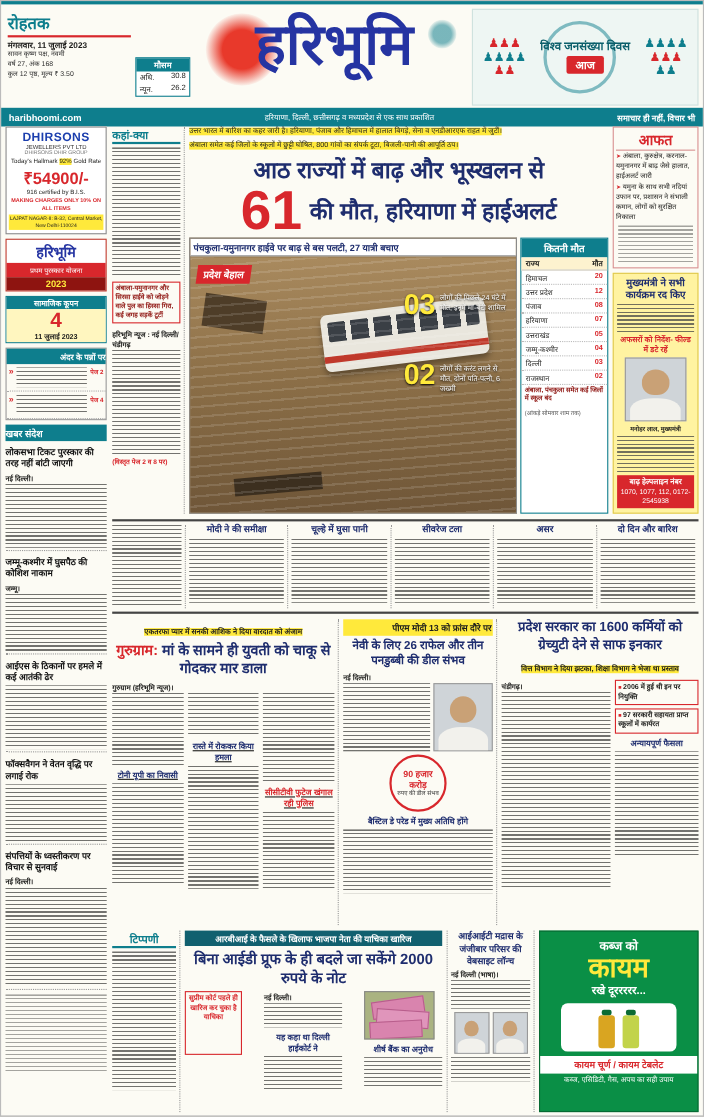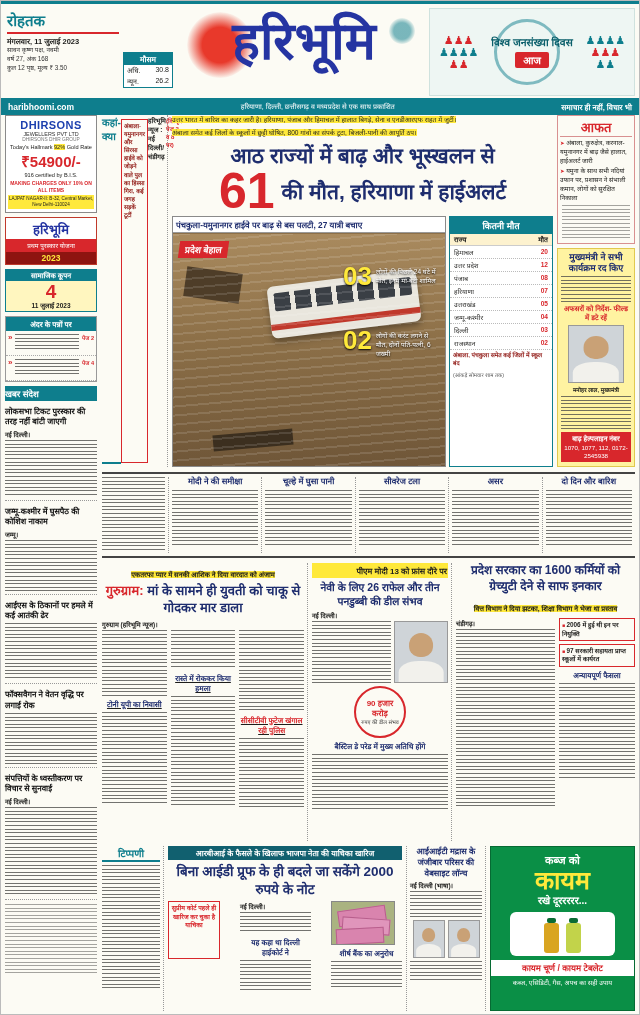--- a/index.html
+++ b/index.html
@@ -63,31 +63,31 @@
   .prize{border:1px solid #c0392b;text-align:center;background:#fff;}
   .prize .pb{color:#2534a2;font-weight:bold;font-size:13px;padding:2px 0 1px;}
   .prize .ps{background:var(--red);color:#fff;font-size:6.3px;padding:2px;}
   .prize .py{background:#8e1410;color:var(--yellow);font-weight:bold;font-size:8.5px;padding:1px;}
   .coupon{border:1px solid var(--teal);text-align:center;}
   .cp-t{background:var(--teal);color:#fff;font-size:7px;font-weight:bold;padding:1px;}
   .cp-body{background:#fff6bf;padding:1px;}
   .cp-n{font-size:19px;font-weight:bold;color:var(--red);line-height:1;}
   .cp-d{font-size:6.5px;font-weight:bold;}
   .inside{border:1px solid #999;}
-  .in-t{background:var(--teal);color:#fff;font-size:7.3px;font-weight:bold;text-align:center;padding:2px 0;}
+  .in-t{background:var(--teal);color:#fff;font-size:7.3px;font-weight:bold;text-align:right;padding:2px 0;}
   .in-item{display:flex;gap:3px;align-items:flex-start;padding:3px 2px;border-bottom:1px dotted #aaa;}
   .arrow{color:var(--red);font-weight:bold;font-size:8px;line-height:1;}
   .pg{color:var(--red);font-size:5.6px;font-weight:bold;white-space:nowrap;}
   .dg{background:var(--teal);color:#fff;font-weight:bold;font-size:8.5px;padding:2px 0;}
   .brief{border-bottom:1px dotted #999;padding:2px 0;}
   .brief h4{font-size:8px;line-height:1.3;margin-bottom:2px;color:#101010;}
 
   
   .lead-sec{display:flex;gap:4px;height:352px;}
-  .colL{width:66px;flex:none;border-right:1px dotted #999;padding-right:3px;display:flex;flex-direction:row;}
+  .colL{width:66px;flex:none;border-right:1px dotted #999;padding-right:3px;display:flex;flex-direction:column;}
   .idx-t{color:var(--teal);font-size:10px;font-weight:bold;border-bottom:2px solid var(--teal);margin-bottom:3px;}
   .notebox{border:1px solid var(--red);margin:4px 0;padding:2px;font-size:6px;line-height:1.35;color:#8e1410;font-weight:bold;}
   .more{color:var(--red);font-size:6px;font-weight:bold;margin-top:2px;}
   .colC{flex:1;min-width:0;display:flex;flex-direction:column;}
   .kicker{font-size:6.6px;line-height:1.5;margin-bottom:3px;}
   .lead-h{text-align:center;padding:3px 0 4px;}
   .lead-h .l1{font-size:21px;font-weight:bold;color:var(--navy);line-height:1.15;}
   .l2row{display:flex;align-items:center;justify-content:center;gap:7px;margin-top:2px;}
   .big61{font-size:50px;font-weight:bold;color:var(--red);line-height:.85;}
   .l2{font-size:21px;font-weight:bold;color:var(--navy);}
@@ -99,21 +99,21 @@
   .bus{position:absolute;right:26px;top:44px;width:150px;height:52px;background:#e9e6dd;border-radius:6px;transform:rotate(-7deg);box-shadow:0 4px 6px rgba(0,0,0,.35);}
   .bus-windows{position:absolute;left:6px;right:6px;top:7px;height:18px;background:repeating-linear-gradient(90deg,#3a3f45 0 16px,#e9e6dd 16px 21px);border-radius:2px;}
   .bus-stripe{position:absolute;left:0;right:0;bottom:8px;height:6px;background:#c0392b;}
   .deb1{position:absolute;left:12px;top:36px;width:56px;height:30px;background:#4e3d28;transform:rotate(8deg);}
   .deb2{position:absolute;left:40px;bottom:18px;width:80px;height:16px;background:#3c2f1f;transform:rotate(-5deg);}
   .tag{position:absolute;left:6px;top:24px;background:var(--red);color:#fff;font-size:9px;font-weight:bold;padding:2px 6px;transform:skewX(-8deg);z-index:3;}
   .stat{position:absolute;right:6px;width:96px;color:#fff;z-index:3;text-shadow:0 1px 2px #000;display:flex;gap:4px;align-items:flex-start;}
   .stat .n{font-size:26px;font-weight:bold;color:var(--yellow);line-height:.9;}
   .stat .t{font-size:6.5px;line-height:1.35;padding-top:3px;}
   .s1{top:48px;} .s2{top:112px;}
-  .toll{width:104px;flex:none;border:1px solid var(--teal);background:#fff;display:flex;flex-direction:column;}
+  .toll{width:80px;flex:none;border:1px solid var(--teal);background:#fff;display:flex;flex-direction:column;}
   .toll-title{background:var(--teal);color:#fff;text-align:center;font-weight:bold;font-size:9px;padding:2px 0;}
   .toll-head{display:flex;justify-content:space-between;font-size:6.8px;font-weight:bold;padding:1px 4px;background:#fdf2cf;border-bottom:1px solid #ccc;}
   .toll-row{display:flex;justify-content:space-between;font-size:6.6px;padding:1.5px 4px;border-bottom:1px dotted #bbb;}
   .toll-row .v{color:var(--red);font-weight:bold;}
   .toll-extra{font-size:6px;font-weight:bold;color:#8e1410;padding:2px 3px;line-height:1.3;}
   .toll-note{font-size:5.4px;color:#555;padding:1px 3px;}
   .colR{width:78px;flex:none;display:flex;flex-direction:column;gap:4px;}
   .aafat{border:1px solid #d89090;padding:2px;}
   .aafat-title{color:var(--red);font-weight:bold;font-size:13px;text-align:center;border-bottom:1px solid #d89090;margin-bottom:2px;}
   .aafat p{font-size:6.3px;line-height:1.4;margin:2px 0;}

